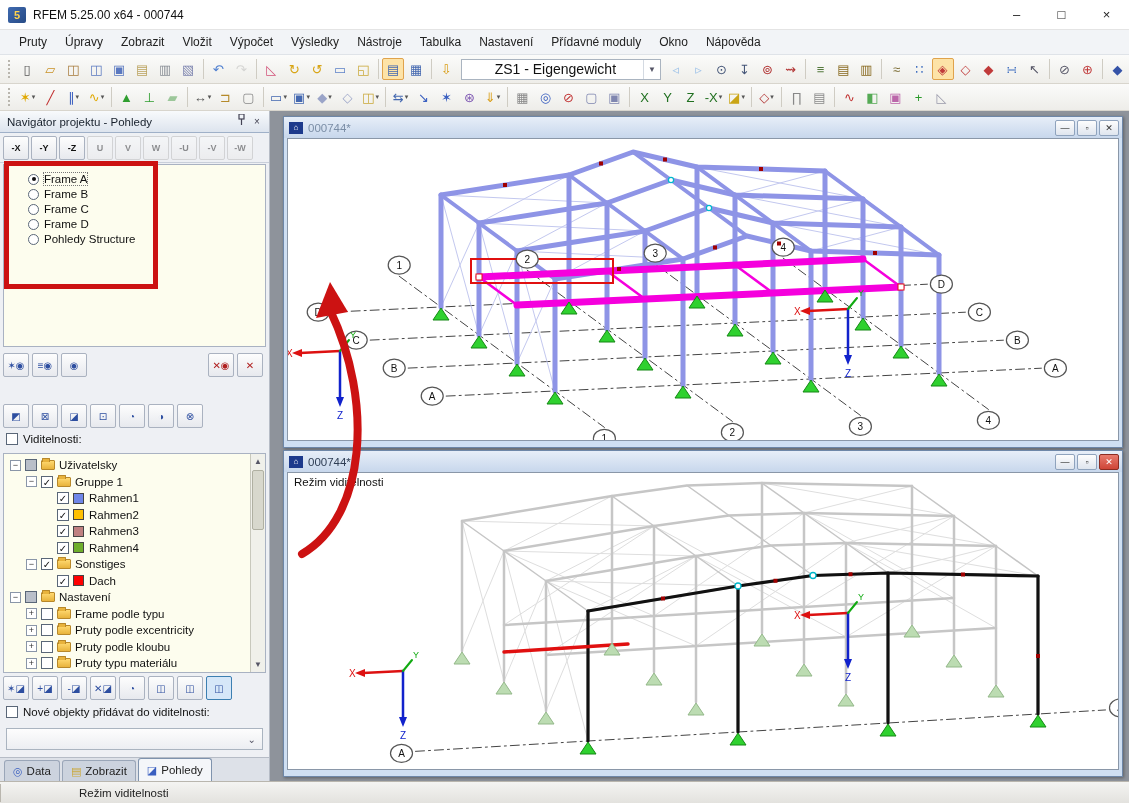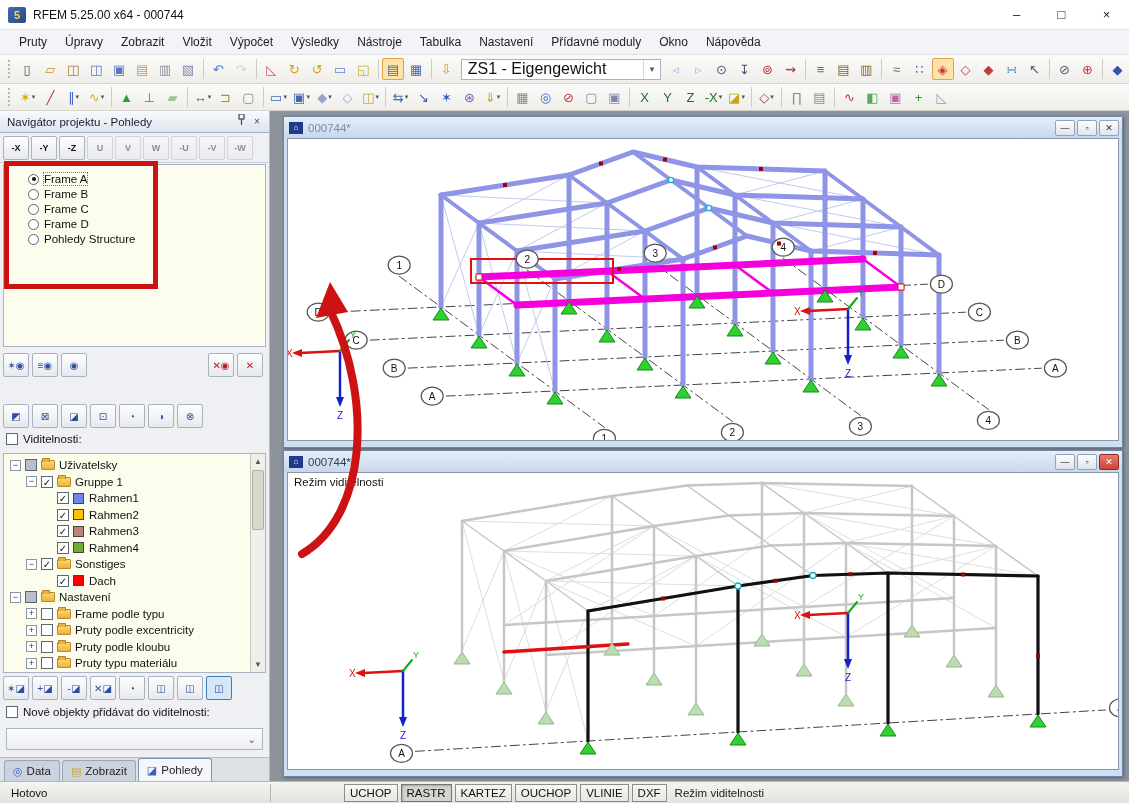--- a/index.html
+++ b/index.html
@@ -21,21 +21,21 @@
   .tb { background:linear-gradient(#fbfbfa,#eeede9); border-bottom:1px solid #d8d5cd; display:flex; align-items:center; padding-left:4px; }
   .tb1 { height:29px; } .tb2 { height:27px; }
   .grip { width:4px; height:18px; margin:0 4px; border-left:2px dotted #b9b6ae; }
   .tbtn { width:22px; height:22px; border:1px solid transparent; border-radius:2px; display:flex; align-items:center; justify-content:center; margin:0 0.5px; position:relative; }
   .tbtn .g { font-size:13px; line-height:1; }
   .tbtn.on { background:#fde3a7; border-color:#e0a34c; }
   .tbtn.dis { opacity:.38; filter:grayscale(1); }
   .tbtn .dd { font-size:7px; color:#555; margin-left:1px; }
   .sep { width:1px; height:20px; background:#cfccc3; margin:0 3px; }
   .combo { height:21px; width:238px; background:#fff; border:1px solid #aab4c0; display:flex; align-items:center; margin:0 3px; }
-  .combo .val { flex:1; padding-left:6px; font-size:16px; color:#111; }
+  .combo .val { flex:1; padding-left:6px; font-size:14px; color:#111;text-align:center; }
   .combo .cdd { width:17px; height:100%; border-left:1px solid #d4dae2; display:flex; align-items:center; justify-content:center; font-size:8px; color:#556; }
 
   
   .main { position:absolute; top:111px; left:0; width:1129px; height:670px; display:flex; }
 
   
   .panel { width:270px; height:670px; background:#eef0f4; border-right:1px solid #b6bcc6; position:relative; }
   .phead { height:22px; background:linear-gradient(#f8fafc,#dde4ee); border-bottom:1px solid #9fb0c8; display:flex; align-items:center; padding:0 4px 0 7px; font-size:11.5px; color:#17202c; }
   .phead .sp { flex:1; }
   .hbtn { width:16px; height:15px; font-size:10px; color:#445; text-align:center; line-height:15px; }
@@ -1000,31 +1000,22 @@
               <text x="557" y="208" font-size="10" fill="#1122cc">Z</text>
               <text x="570" y="127" font-size="9" fill="#11aa11">Y</text>
             </g>
           </svg>
       </div>
     </div>
   </div>
 </div>
 
 <div class="statusbar">
-  <div class="scell flat" style="width:268px;">Hotovo</div>
   <span style="width:1px;height:18px;background:#b9b6ae;"></span>
   <span style="width:70px;"></span>
-  <span id="statusbtns" style="display:flex;align-items:center;">
-      <div class="sbtn">UCHOP</div>
-      <div class="sbtn pressed">RASTR</div>
-      <div class="sbtn">KARTEZ</div>
-      <div class="sbtn">OUCHOP</div>
-      <div class="sbtn">VLINIE</div>
-      <div class="sbtn">DXF</div>
-    </span>
   <span class="smode">Režim viditelnosti</span>
 </div>
 
 <div class="redbox"></div>
 <svg class="arrowsvg" width="110" height="280" viewBox="0 0 110 280">
   <path d="M 24,272 C 88,235 96,120 52,28" fill="none" stroke="#cc1212" stroke-width="8" stroke-linecap="round"></path>
   <polygon points="52,0 70,30 38,36" fill="#cc1212"></polygon>
 </svg>
 
 </body></html>

